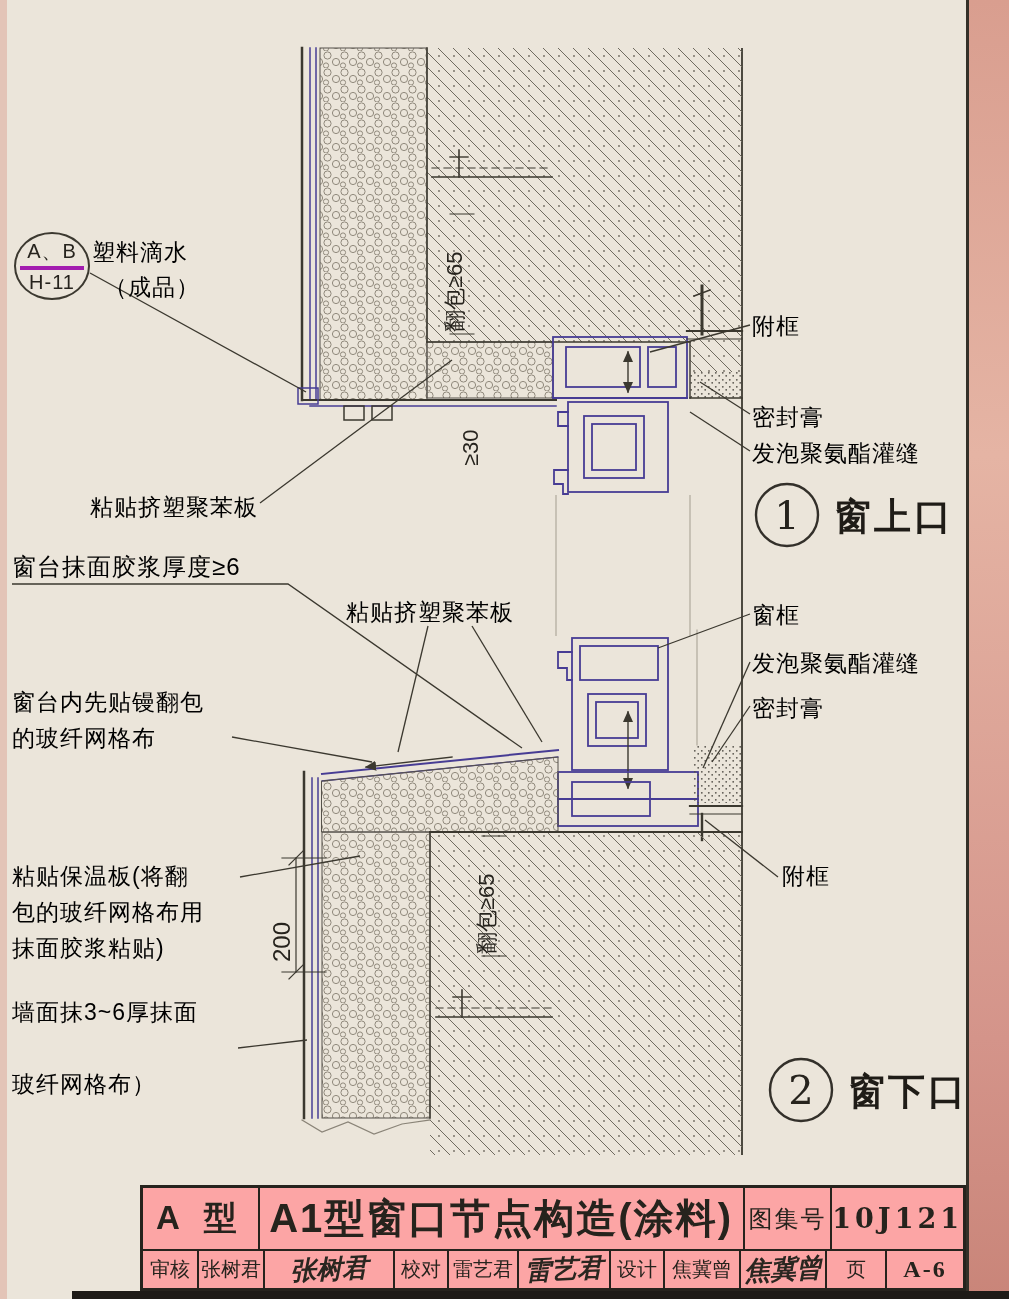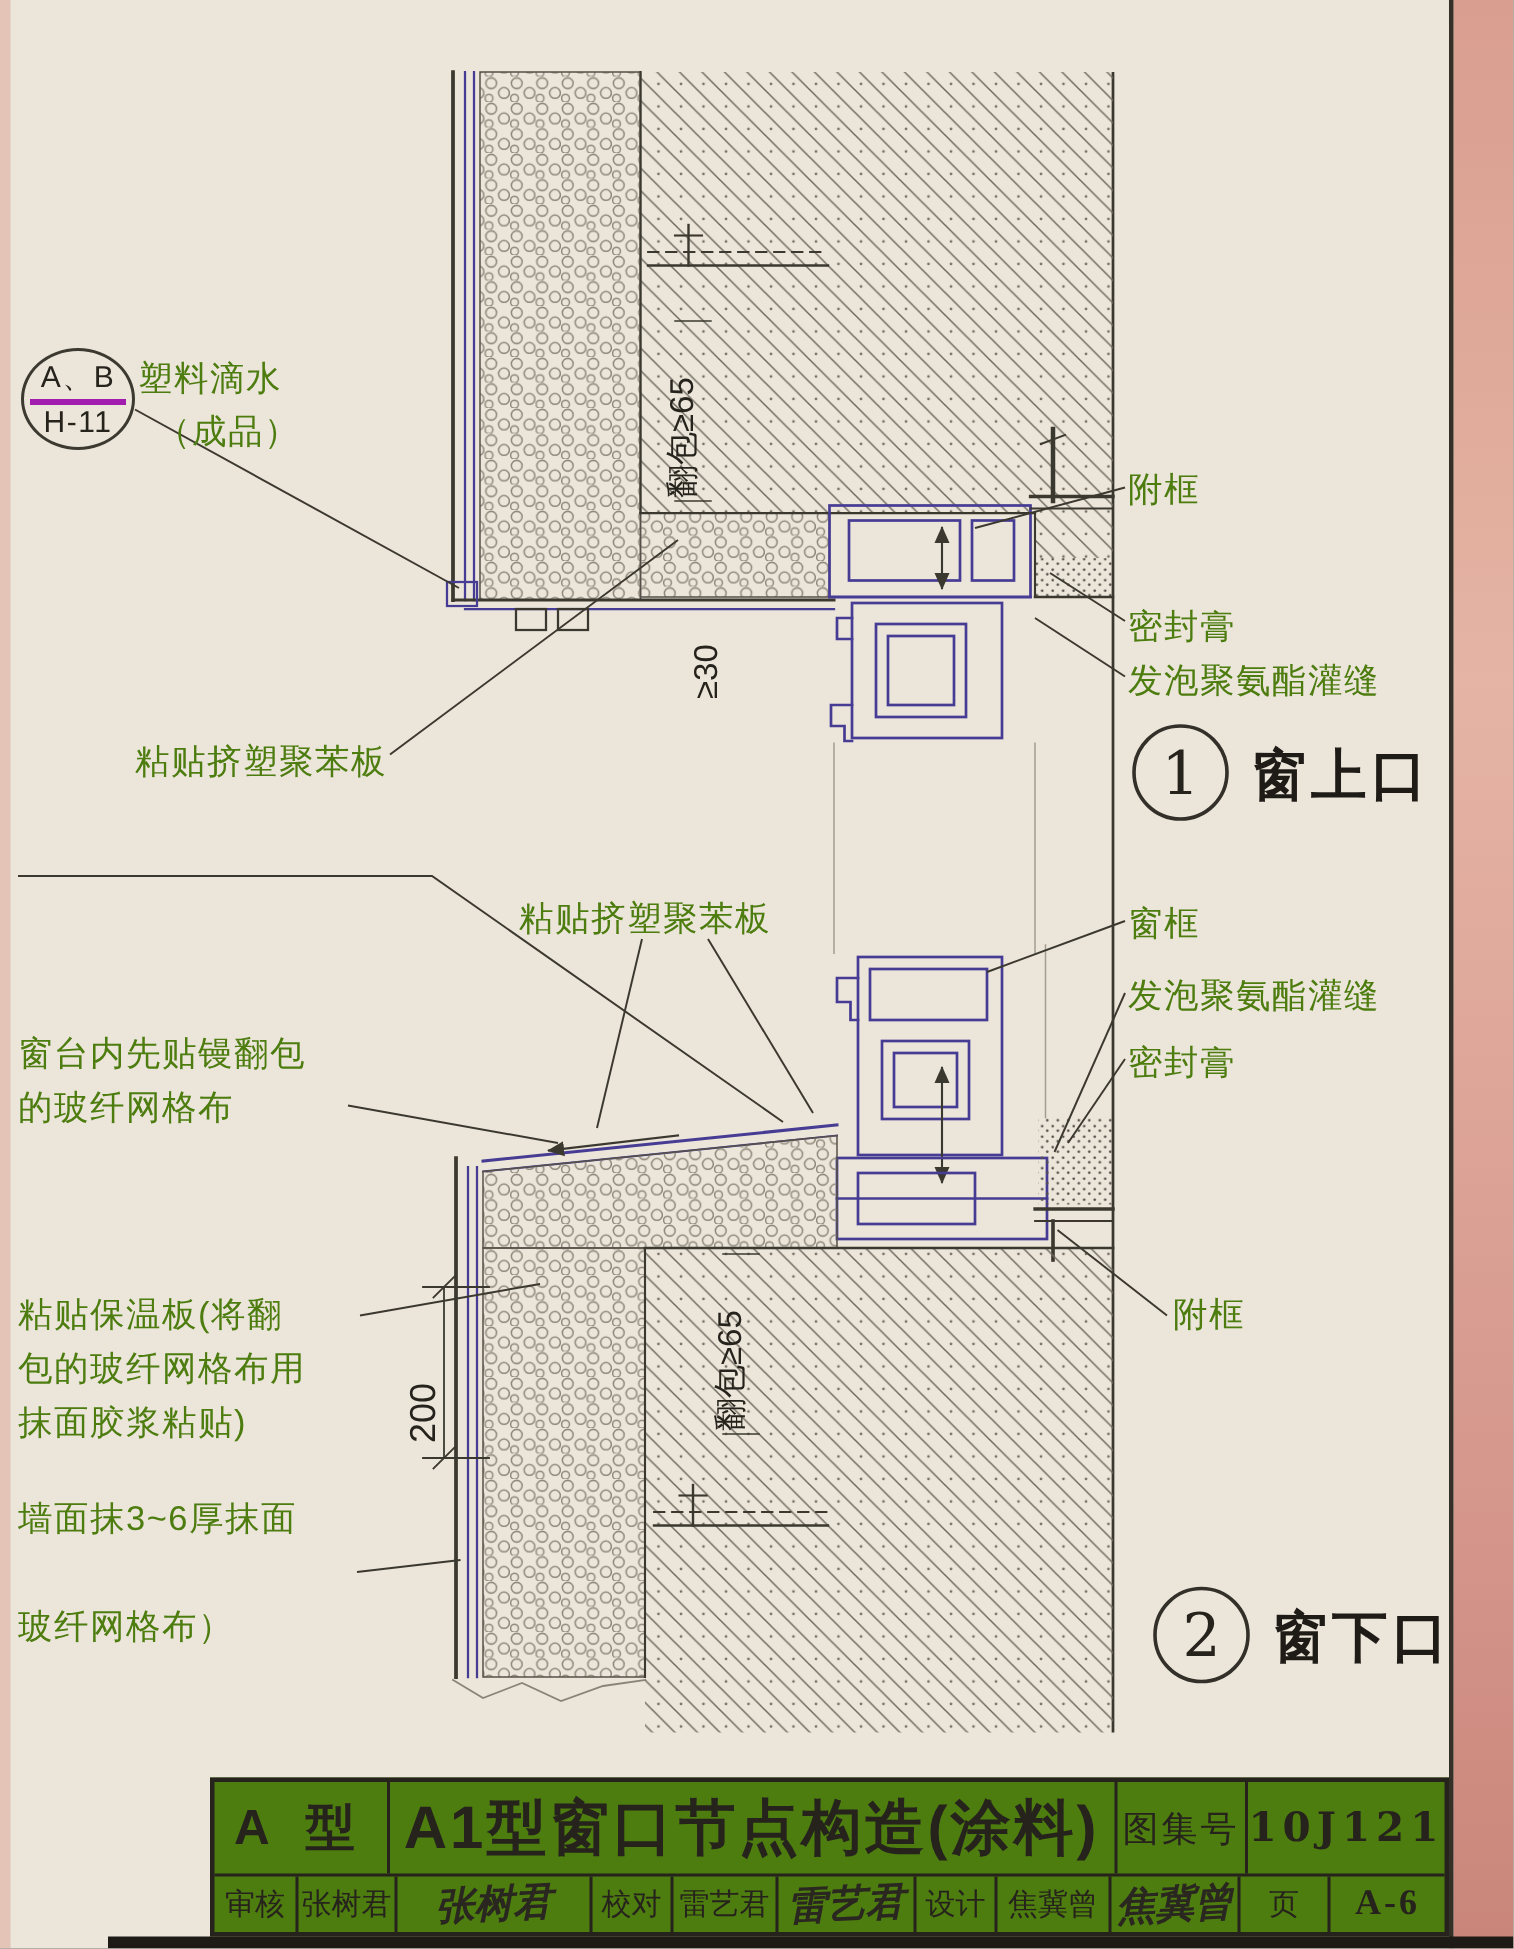--- a/index.html
+++ b/index.html
@@ -1,29 +1,29 @@
 <!DOCTYPE html>
 <html><head>
 <meta charset="utf-8">
 <style>
   *{margin:0;padding:0;box-sizing:border-box}
   html,body{background:#8a8680}
   .page{position:relative;width:1009px;height:1299px;background:#ebe5da;overflow:hidden;
         font-family:"Liberation Sans",sans-serif;color:#26231d}
   .drawing{position:absolute;left:0;top:0}
-  .lbl{position:absolute;font-size:23px;letter-spacing:1px;white-space:nowrap;color:#4d7c0f}
+  .lbl{position:absolute;font-size:23px;letter-spacing:1px;white-space:nowrap;color:#000000}
   .lbl.big{font-size:24px}
   .ref-bubble{position:absolute;left:14px;top:232px;width:76px;height:68px;border:2px solid #3c3930;
       border-radius:50%;display:flex;flex-direction:column;align-items:center;justify-content:center;
       font-size:20px;letter-spacing:1px;background:transparent}
   .ref-bubble .rb-top{border-bottom:4px solid #a21caf;padding:0 7px 1px}
   .ref-bubble .rb-bot{padding-top:1px}
   
   .titleblock{position:absolute;left:140px;top:1185px;width:826px;height:106px;
-      border:3px solid #26231d;background:#4d7c0f;display:flex;flex-direction:column}
+      border:3px solid #26231d;background:#fca5a5;display:flex;flex-direction:column}
   .tb-row{display:flex;width:100%}
   .tb-row1{height:63px;border-bottom:2px solid #26231d}
   .tb-row2{flex:1}
   .tb-cell{display:flex;align-items:center;justify-content:center;border-left:2px solid #26231d;
       overflow:visible;white-space:nowrap}
   .tb-cell:first-child{border-left:none}
   .tb-type{width:123px;font-size:33px;font-weight:bold;letter-spacing:8px}
   .tb-title{width:520px;font-size:40px;font-weight:bold;letter-spacing:2px}
   .tb-atlas-label{width:94px;font-size:24px;letter-spacing:2px}
   .tb-atlas-no{flex:1;font-size:27px;font-weight:bold;letter-spacing:4px;font-family:"DejaVu Serif",serif}
@@ -222,20 +222,21 @@
     <span class="rb-bot">H-11</span>
   </div>
 
   <div class="lbl" style="left:92px;top:237px">塑料滴水</div>
   <div class="lbl" style="left:104px;top:272px">（成品）</div>
   <div class="lbl" style="left:90px;top:492px">粘贴挤塑聚苯板</div>
   <div class="lbl" style="left:752px;top:311px">附框</div>
   <div class="lbl" style="left:752px;top:402px">密封膏</div>
   <div class="lbl" style="left:752px;top:438px">发泡聚氨酯灌缝</div>
 
+  <div class="lbl big" style="left:12px;top:551px">窗台抹面胶浆厚度≥6</div>
 
   <div class="lbl" style="left:346px;top:597px">粘贴挤塑聚苯板</div>
   <div class="lbl" style="left:752px;top:600px">窗框</div>
   <div class="lbl" style="left:752px;top:648px">发泡聚氨酯灌缝</div>
   <div class="lbl" style="left:752px;top:693px">密封膏</div>
   <div class="lbl" style="left:12px;top:687px">窗台内先贴镘翻包</div>
   <div class="lbl" style="left:12px;top:723px">的玻纤网格布</div>
   <div class="lbl" style="left:12px;top:897px">包的玻纤网格布用</div>
   <div class="lbl" style="left:12px;top:861px">粘贴保温板(将翻</div>
   <div class="lbl" style="left:12px;top:933px">抹面胶浆粘贴)</div>

